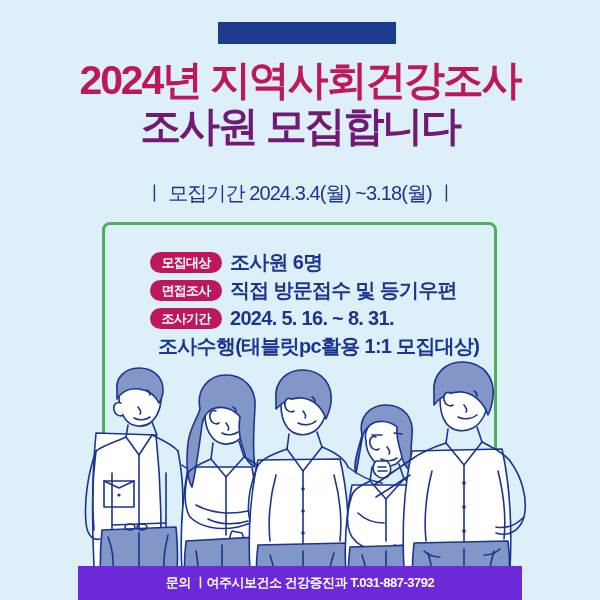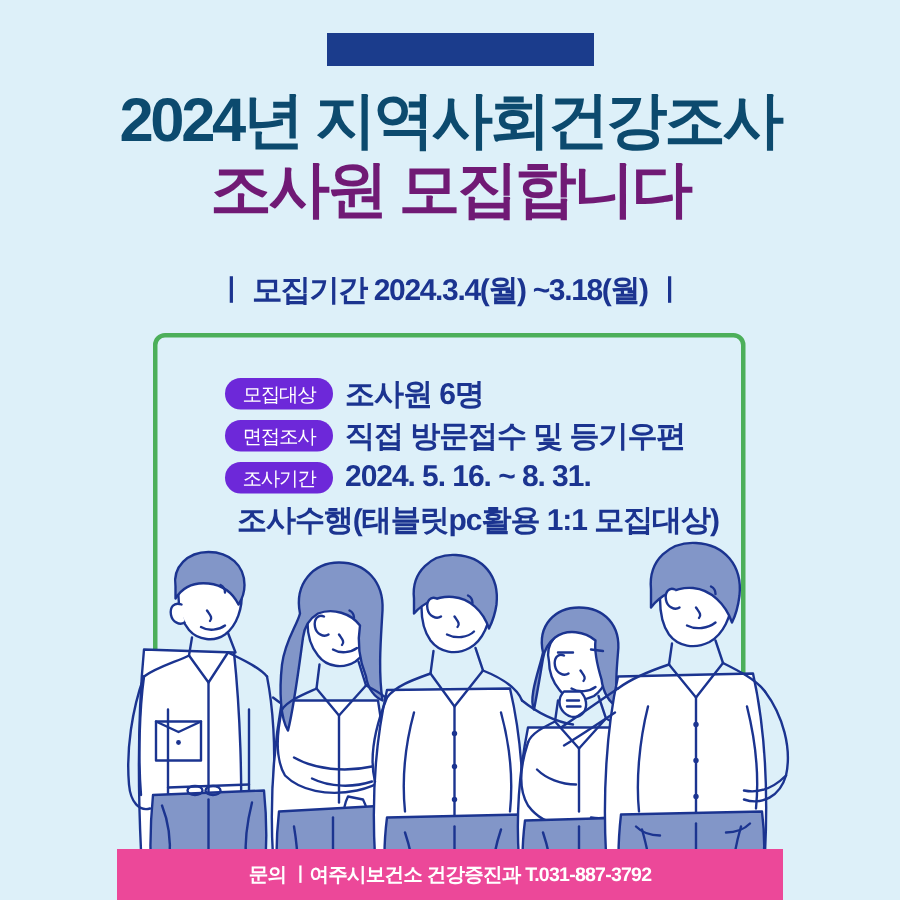--- a/index.html
+++ b/index.html
@@ -34,21 +34,21 @@
   
   .headline {
     position: absolute;
     left: 0;
     top: 58px;
     width: 600px;
     text-align: center;
   }
   .headline .line1 {
     display: block;
-    color: #0c4a6e;
+    color: #be185d;
     font-size: 41px;
     line-height: 45px;
     font-weight: 900;
     letter-spacing: -2.2px;
     white-space: nowrap;
   }
   .headline .line2 {
     display: block;
     color: #701a75;
     font-size: 41px;
@@ -60,21 +60,21 @@
 
   
   .period {
     position: absolute;
     left: 0;
     top: 180px;
     width: 600px;
     text-align: center;
     color: #1b3490;
     font-size: 20px;
-    font-weight: 700;
+    font-weight: 400;
     letter-spacing: -0.9px;
     white-space: nowrap;
   }
 
   
   .info-box {
     position: absolute;
     left: 102px;
     top: 222px;
     width: 395px;
@@ -94,26 +94,26 @@
     display: flex;
     align-items: center;
     height: 24px;
     margin-bottom: 4px;
   }
   .info-row .pill {
     flex: 0 0 auto;
     width: 72px;
     height: 21px;
     line-height: 21px;
-    background: #6d28d9;
+    background: #be185d;
     color: #ffffff;
     border-radius: 11px;
     text-align: center;
     font-size: 13px;
-    font-weight: 400;
+    font-weight: 700;
     letter-spacing: -0.8px;
   }
   .info-row .value {
     margin-left: 8px;
     color: #1b3490;
     font-size: 20px;
     font-weight: 700;
     letter-spacing: -0.7px;
     white-space: nowrap;
   }
@@ -132,21 +132,21 @@
     height: 230px;
   }
 
   
   .footer-bar {
     position: absolute;
     left: 78px;
     top: 566px;
     width: 444px;
     height: 34px;
-    background: #ec4899;
+    background: #6d28d9;
     display: flex;
     align-items: center;
     justify-content: center;
   }
   .footer-bar .contact {
     color: #ffffff;
     font-size: 13px;
     font-weight: 700;
     letter-spacing: -0.5px;
     white-space: nowrap;

